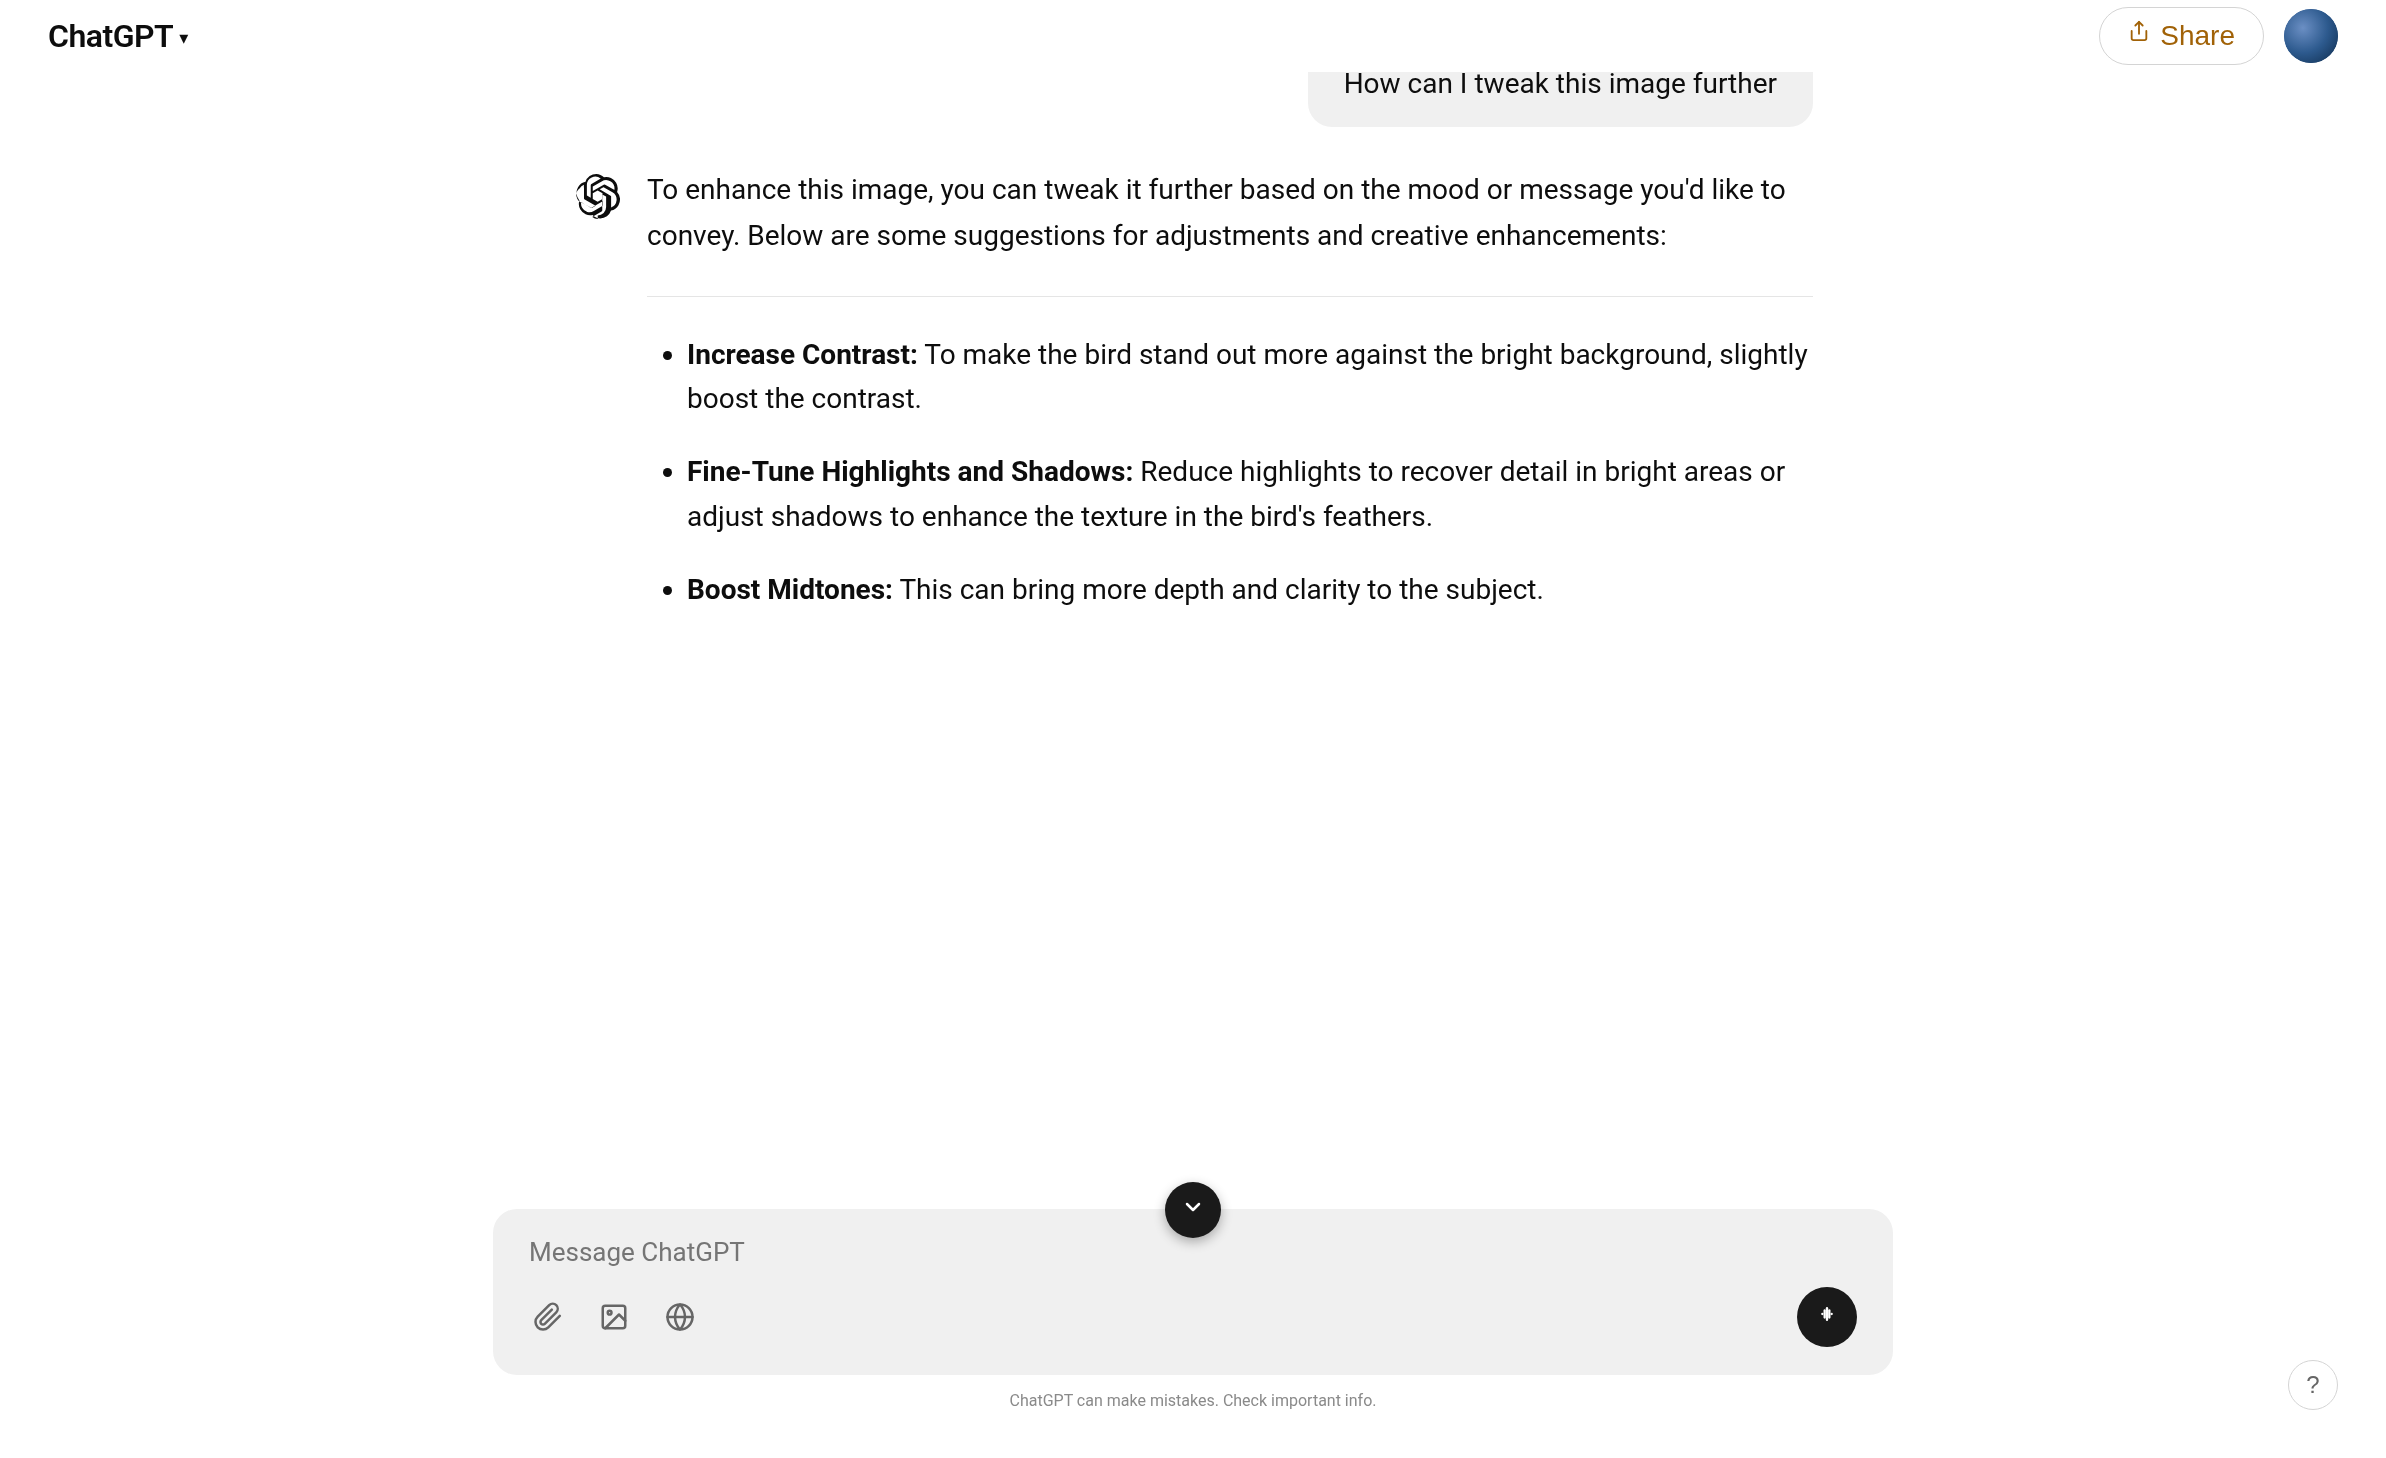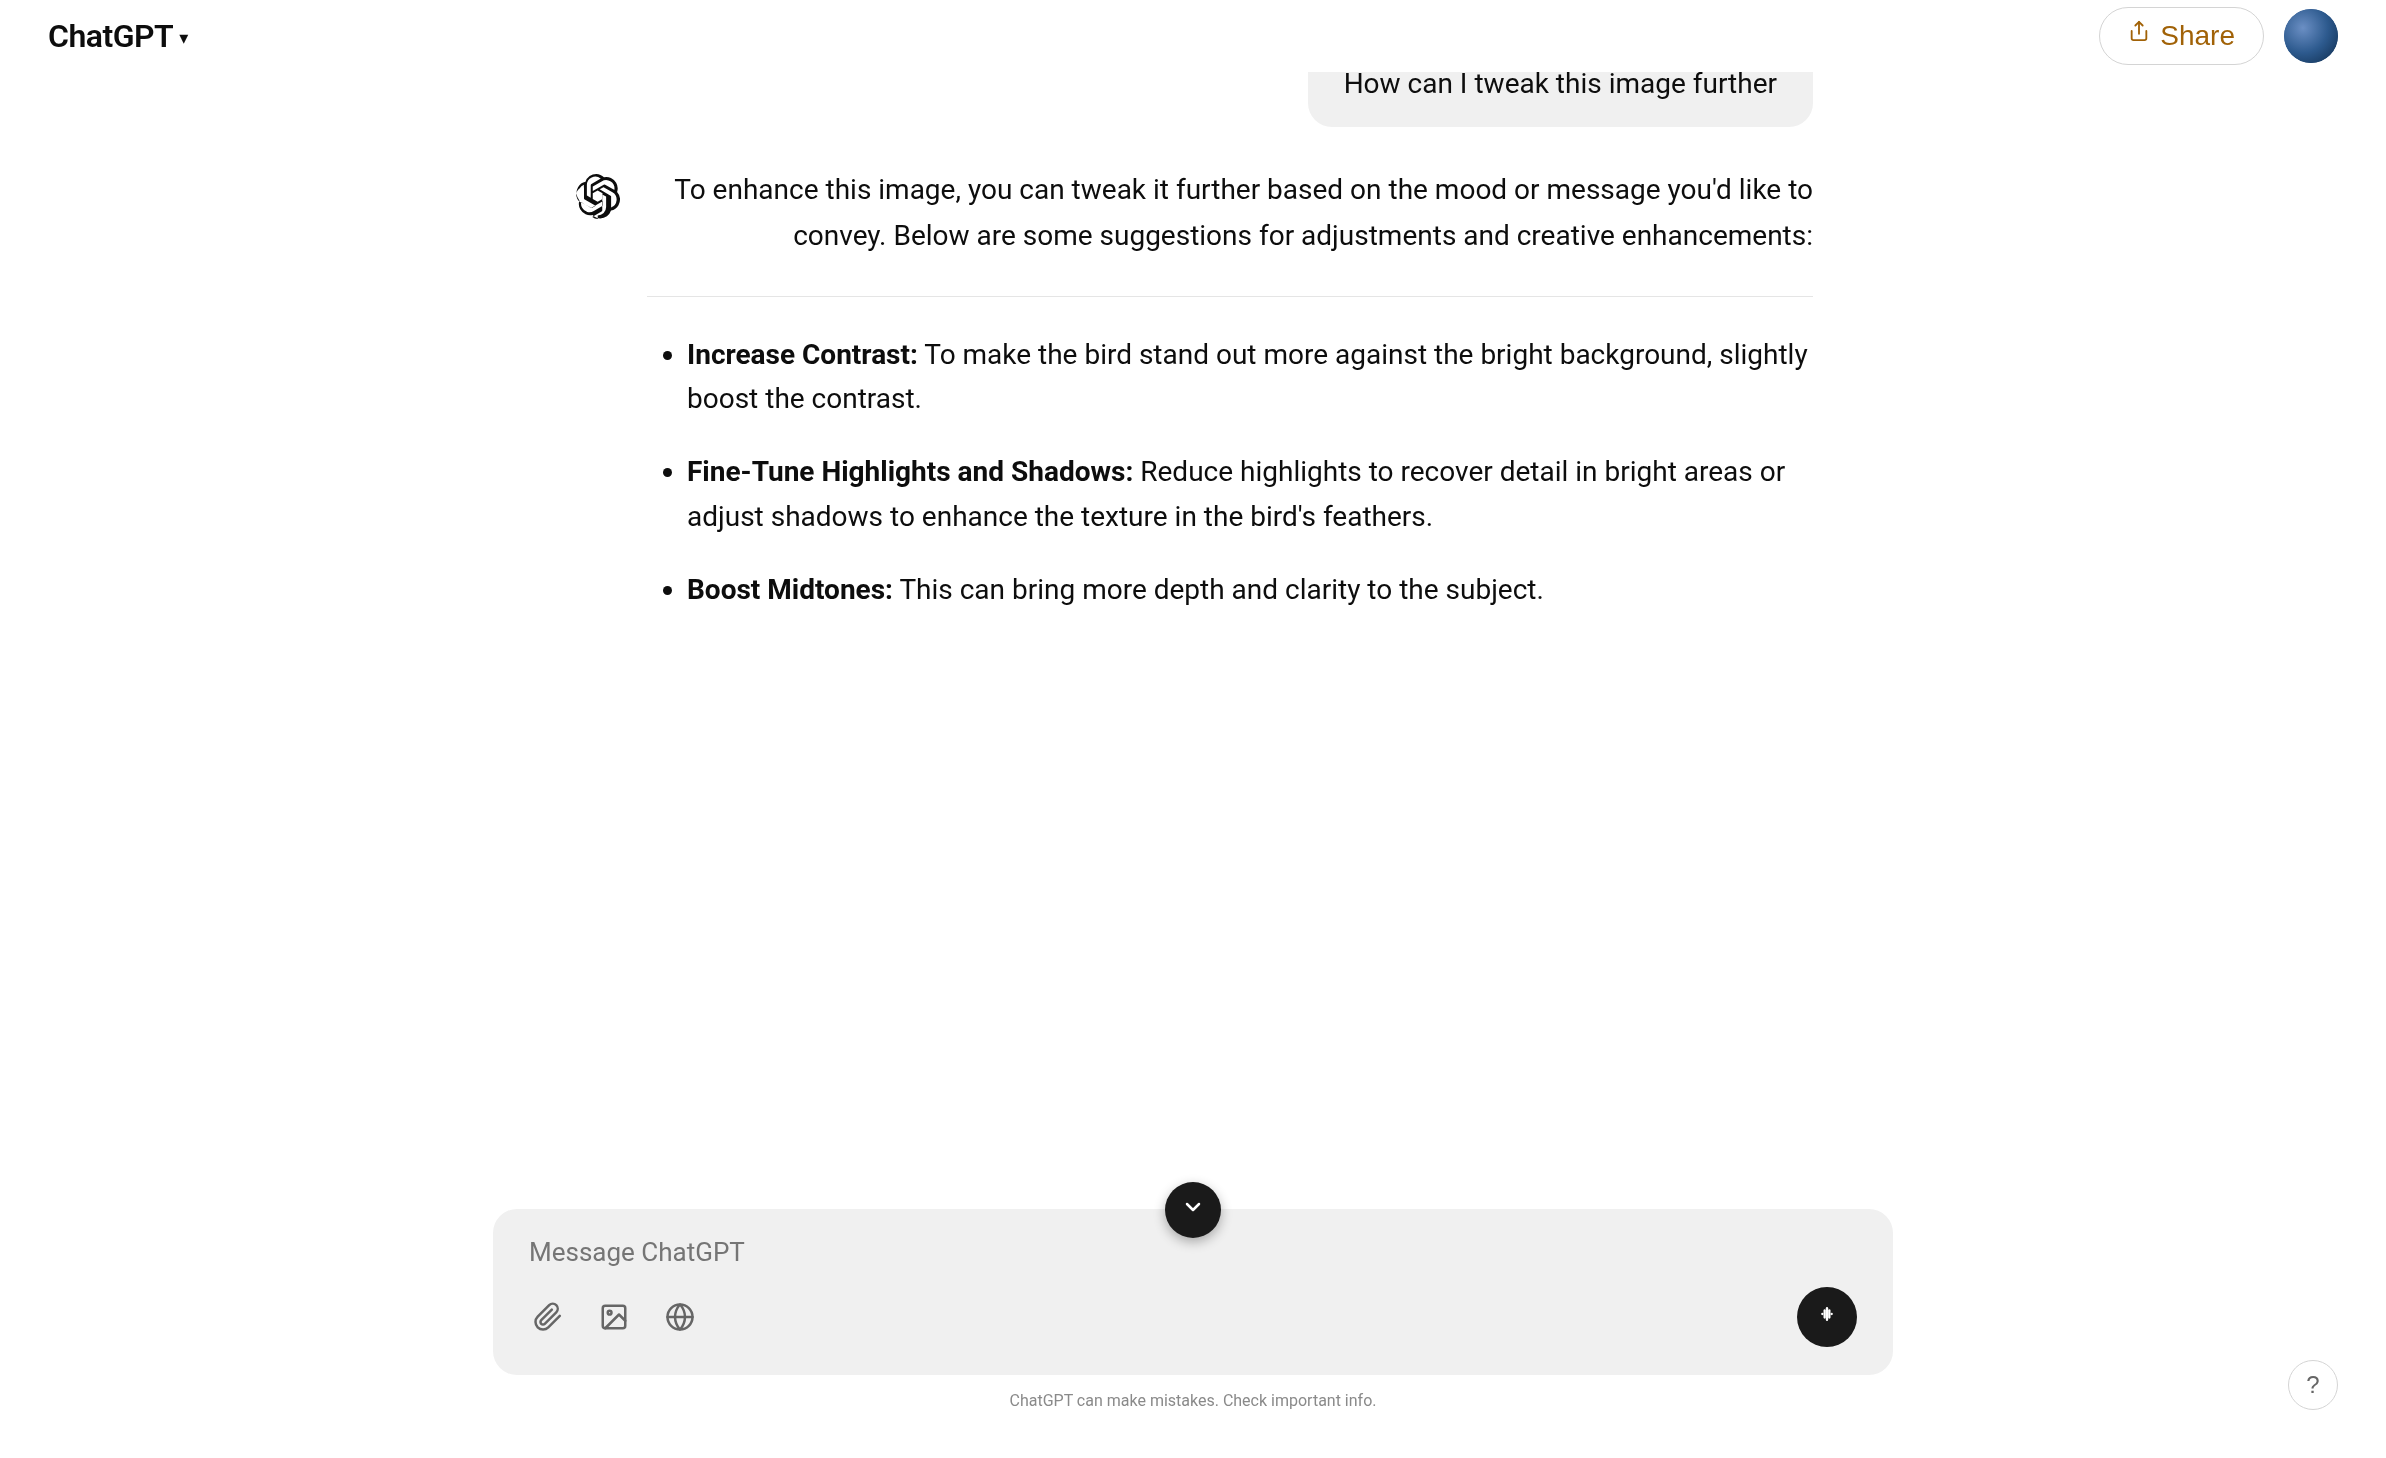--- a/index.html
+++ b/index.html
@@ -150,21 +150,20 @@
 
     .assistant-content {
       flex: 1;
       font-size: 28px;
       line-height: 1.65;
       color: #0d0d0d;
     }
 
     .assistant-intro {
       margin-bottom: 24px;
-      text-align: right;
     }
 
     .divider {
       border: none;
       border-top: 1.5px solid #e5e5e5;
       margin: 36px 0;
     }
 
     .section-heading {
       font-size: 36px;

